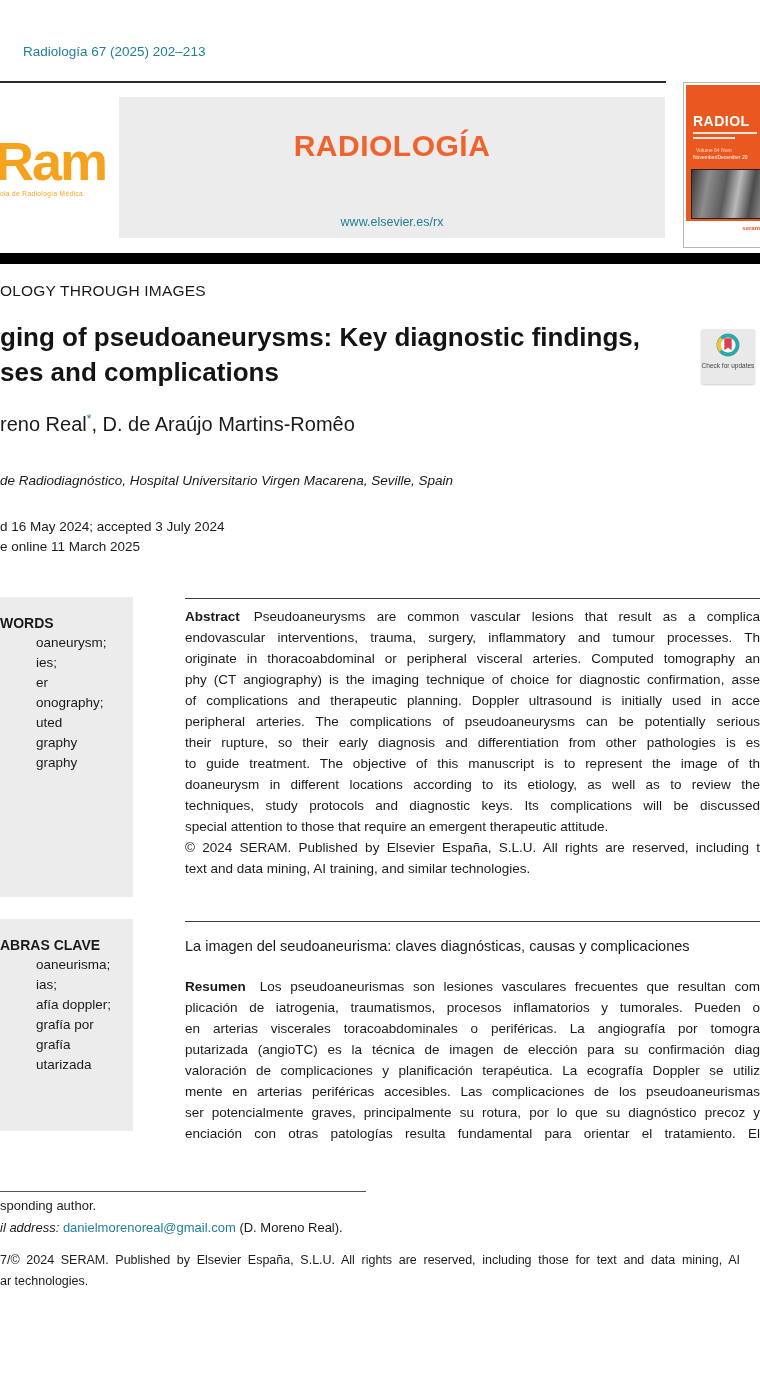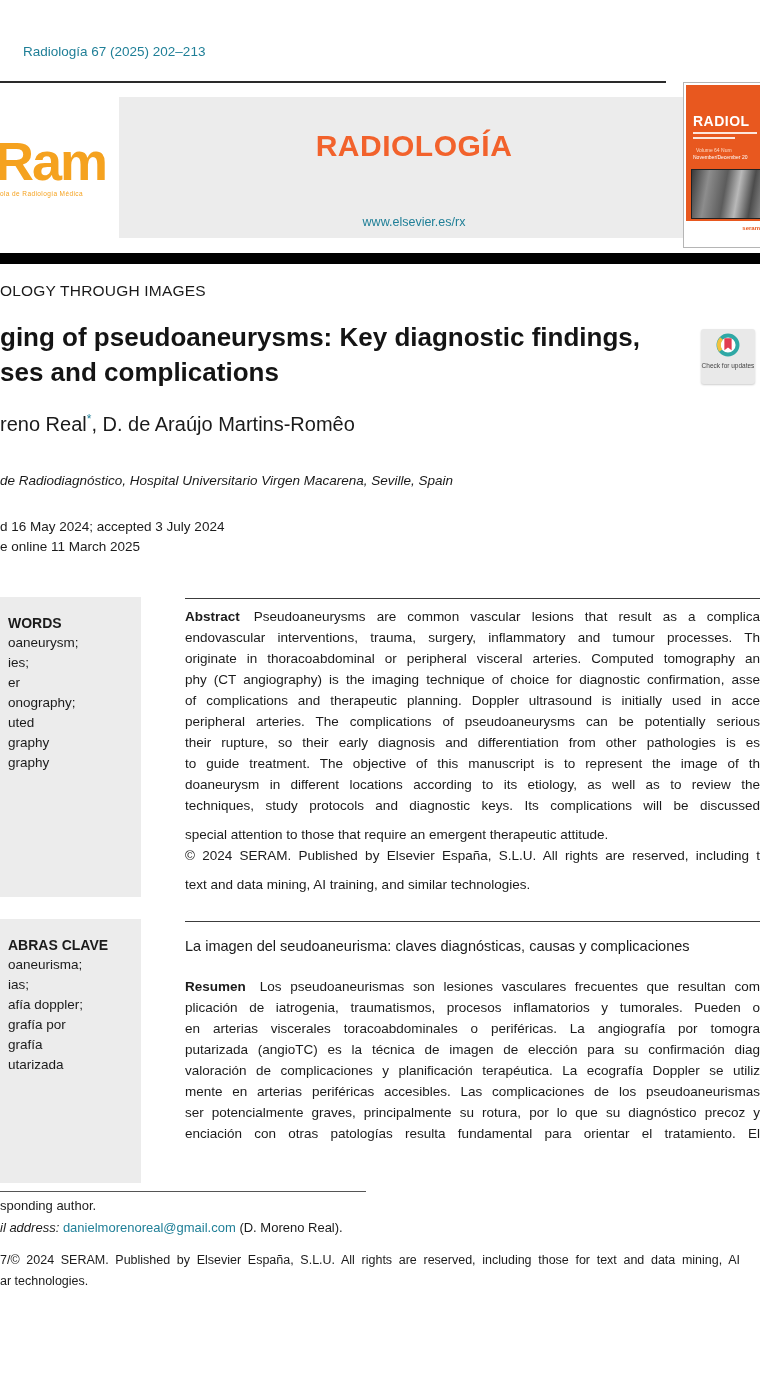--- a/index.html
+++ b/index.html
@@ -9,21 +9,21 @@
   
   .citation{position:absolute;top:44px;left:3px;width:760px;text-align:left;
             font-size:13.5px;color:#1f7f97;margin-left:20px;}
   .rule-top{position:absolute;top:81px;left:0;width:666px;height:2px;background:#2a2a2a;}
 
   
   .logo-text{position:absolute;left:-5px;top:130px;font-size:54px;font-weight:bold;
              color:#f5a21f;letter-spacing:-2px;}
   .logo-tagline{position:absolute;left:0;top:190px;font-size:6.5px;color:#f5a21f;
                 letter-spacing:.4px;}
-  .masthead-box{position:absolute;left:119px;top:97px;width:546px;height:141px;background:#ececec;padding-left:44px;}
+  .masthead-box{position:absolute;left:119px;top:97px;width:546px;height:141px;background:#ececec;}
   .journal-title{position:absolute;top:32px;left:0;width:100%;text-align:center;
                  font-size:30px;font-weight:bold;color:#f2622c;letter-spacing:.5px;}
   .journal-site{position:absolute;bottom:9px;left:0;width:100%;text-align:center;
                 font-size:12.5px;color:#1f7f97;text-decoration:none;cursor:pointer;}
 
   
   .cover{position:absolute;left:683px;top:82px;width:85px;height:166px;background:#fff;
          border:1px solid #b5b5b5;box-sizing:border-box;padding:2px;}
   .cover-inner{position:relative;width:100%;height:100%;background:#e8581f;overflow:hidden;}
   .cover-title{position:absolute;top:28px;left:7px;font-size:14px;font-weight:bold;color:#fff;
@@ -56,35 +56,35 @@
 
   
   .authors{position:absolute;top:412px;left:0;font-size:20px;color:#1a1a1a;white-space:nowrap;}
   .authors .ast{color:#1f7f97;font-size:12px;vertical-align:super;cursor:pointer;}
   .affiliation{position:absolute;top:473px;left:0;font-size:13.5px;font-style:italic;
                color:#1a1a1a;white-space:nowrap;}
   .date-received{position:absolute;top:519px;left:0;font-size:13.5px;white-space:nowrap;}
   .date-online{position:absolute;top:539px;left:0;font-size:13.5px;white-space:nowrap;}
 
   
-  .kw-box{position:absolute;left:0;width:133px;background:#ececec;padding-left:8px;}
+  .kw-box{position:absolute;left:0;width:133px;background:#ececec;}
   .kw1{top:597px;height:300px;}
-  .kw2{top:919px;height:264px;}
+  .kw2{top:919px;height:212px;}
   .kw-head{font-size:14px;font-weight:bold;padding-top:16px;line-height:20px;}
-  .kw-item{font-size:13.5px;line-height:20px;}
+  .kw-item{font-size:13.5px;line-height:20px;margin-left:36px;}
 
   
   .rule{position:absolute;left:185px;width:575px;height:1px;background:#3c3c3c;}
   .abstract-rule{top:598px;}
   .resumen-rule{top:921px;}
   .textcol{position:absolute;left:185px;width:575px;font-size:13.5px;line-height:21px;color:#1b1b1b;}
   .abstract{top:606px;}
   .resumen{top:976px;}
   .jline{white-space:nowrap;overflow:hidden;text-align:justify;text-align-last:justify;}
-  .jline.full{text-align-last:left;margin-top:8px;}
+  .jline.full{text-align-last:left;}
   .lead-label{font-weight:bold;margin-right:14px;}
   .resumen-title{position:absolute;left:185px;top:938px;width:575px;font-size:14.5px;
                  font-weight:normal;white-space:nowrap;overflow:hidden;}
 
   
   .foot-rule{position:absolute;top:1191px;left:0;width:366px;height:1px;background:#555;}
   .foot-corresponding{position:absolute;top:1198px;left:0;font-size:13px;}
   .foot-email{position:absolute;top:1220px;left:0;font-size:13px;white-space:nowrap;}
   .foot-email i{font-style:italic;text-align:center;}
   .email{color:#1f7f97;text-decoration:none;cursor:pointer;}

